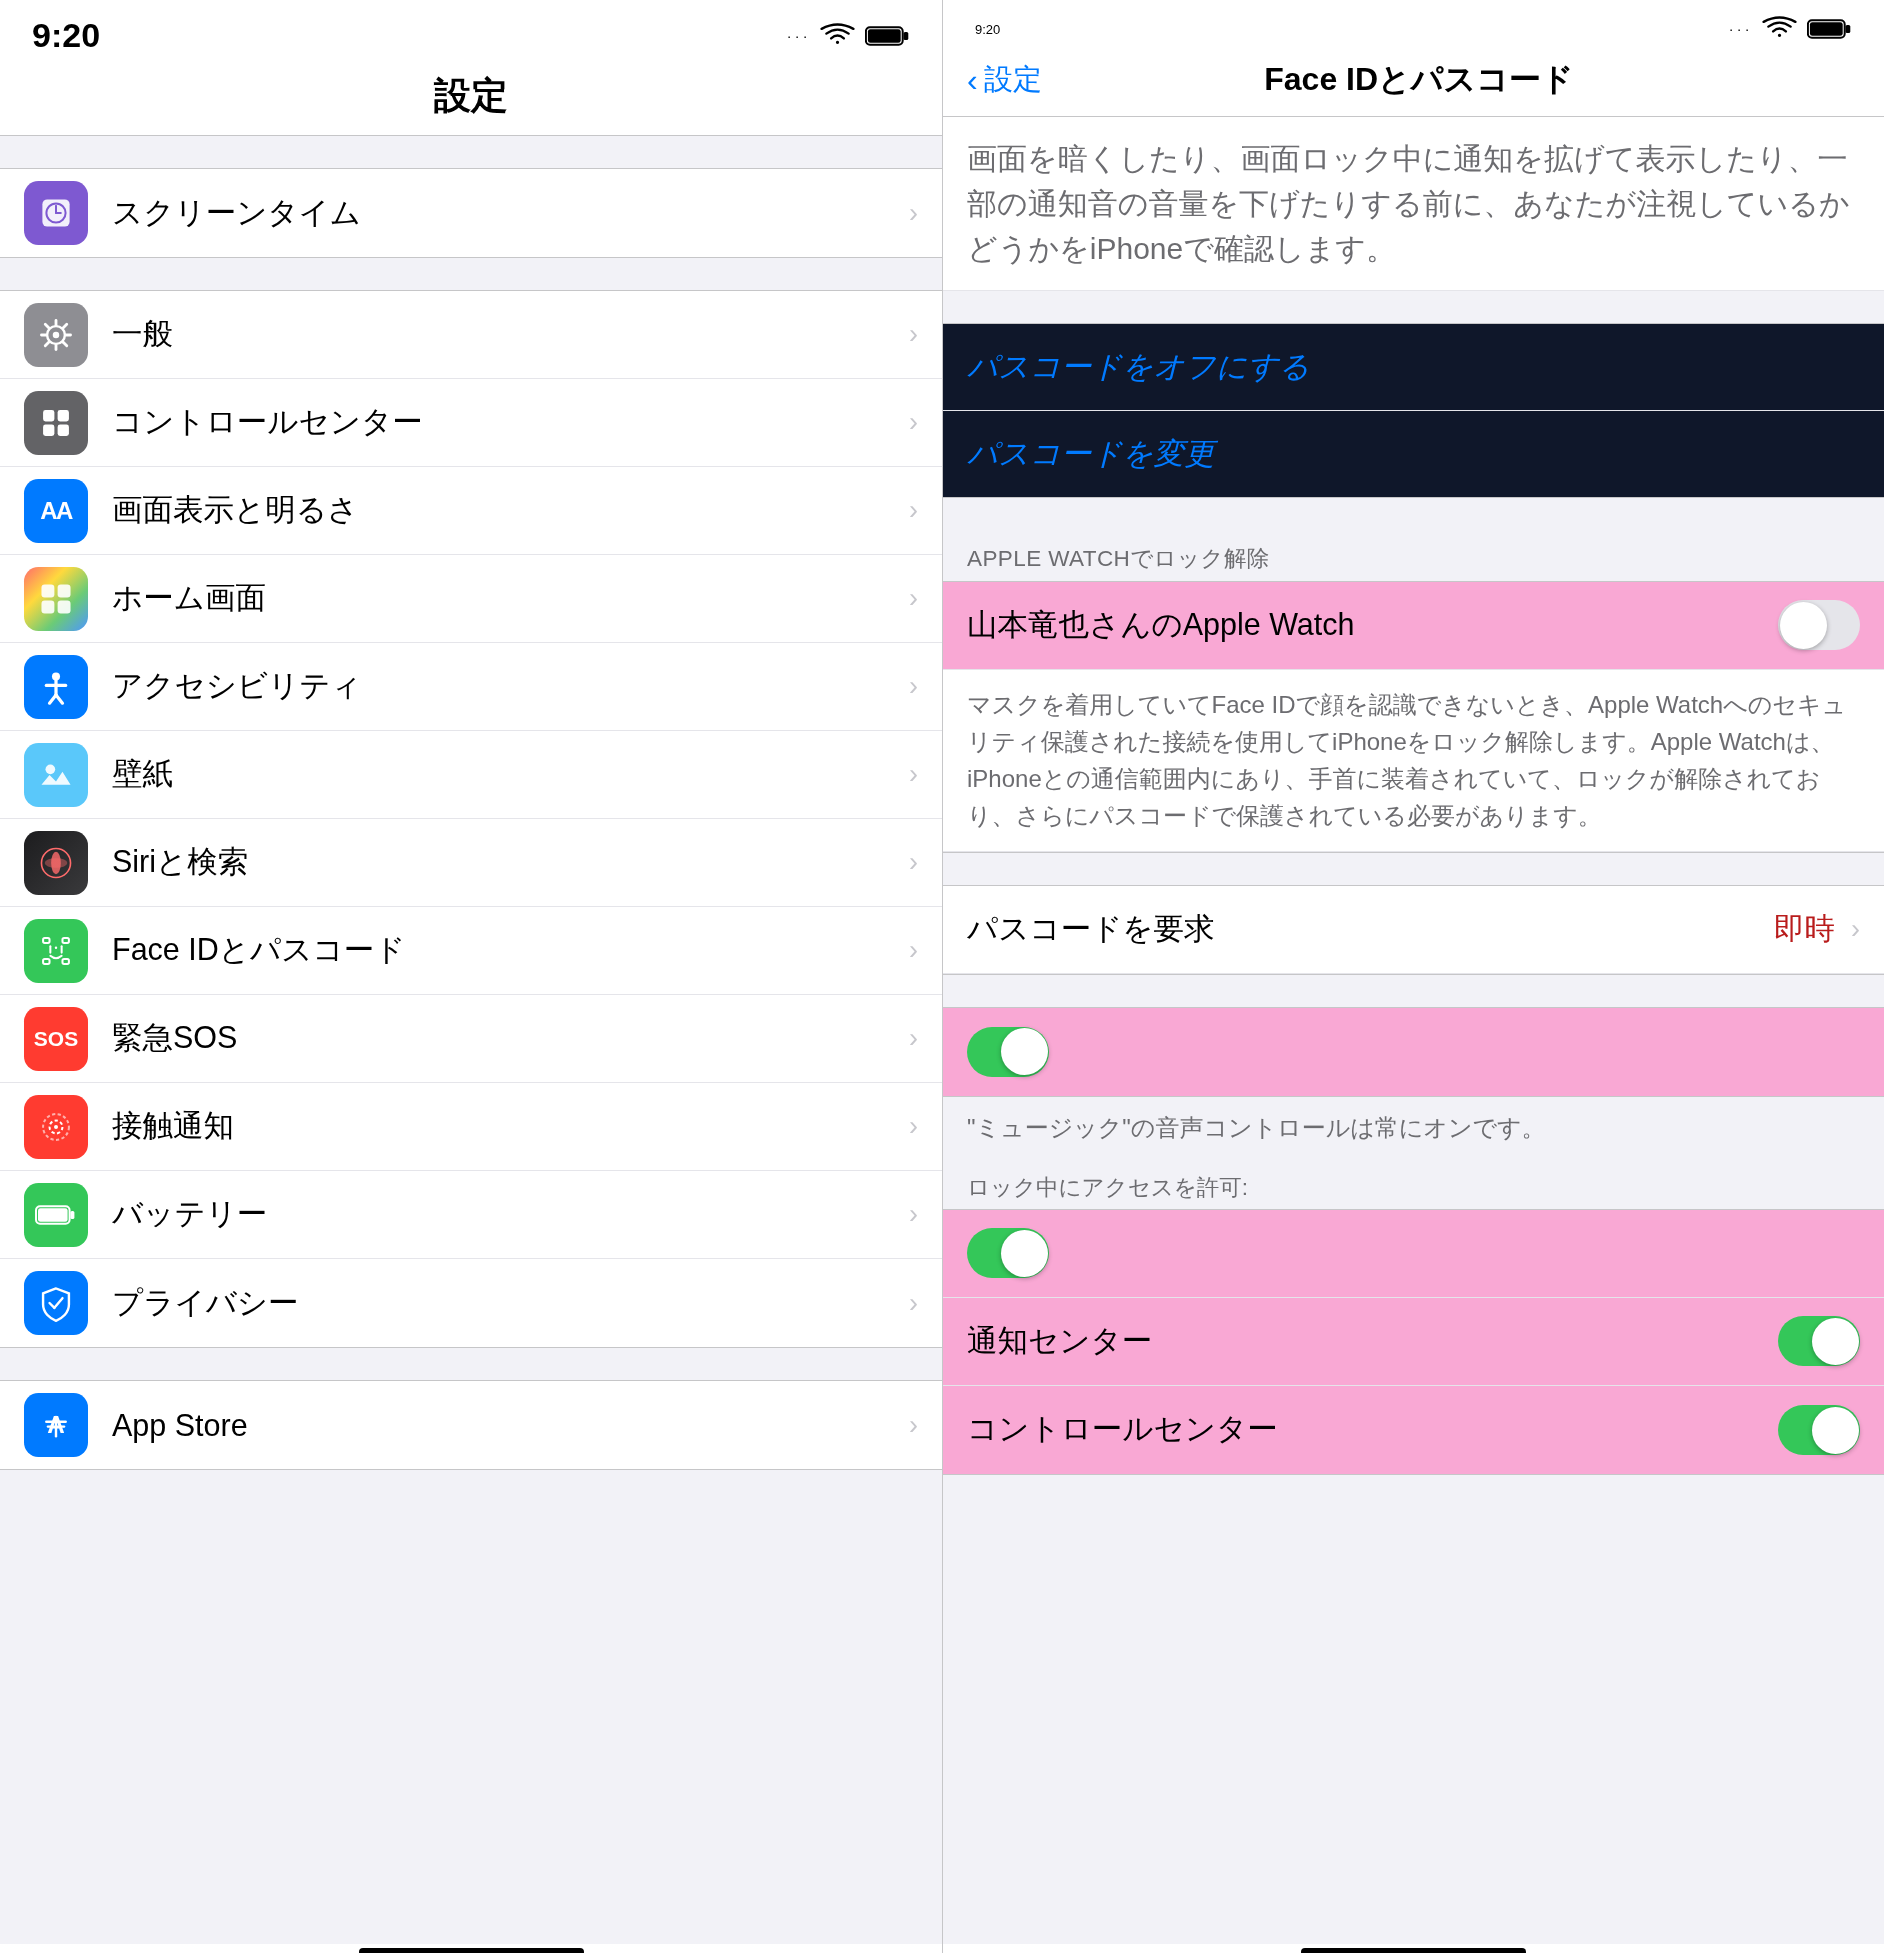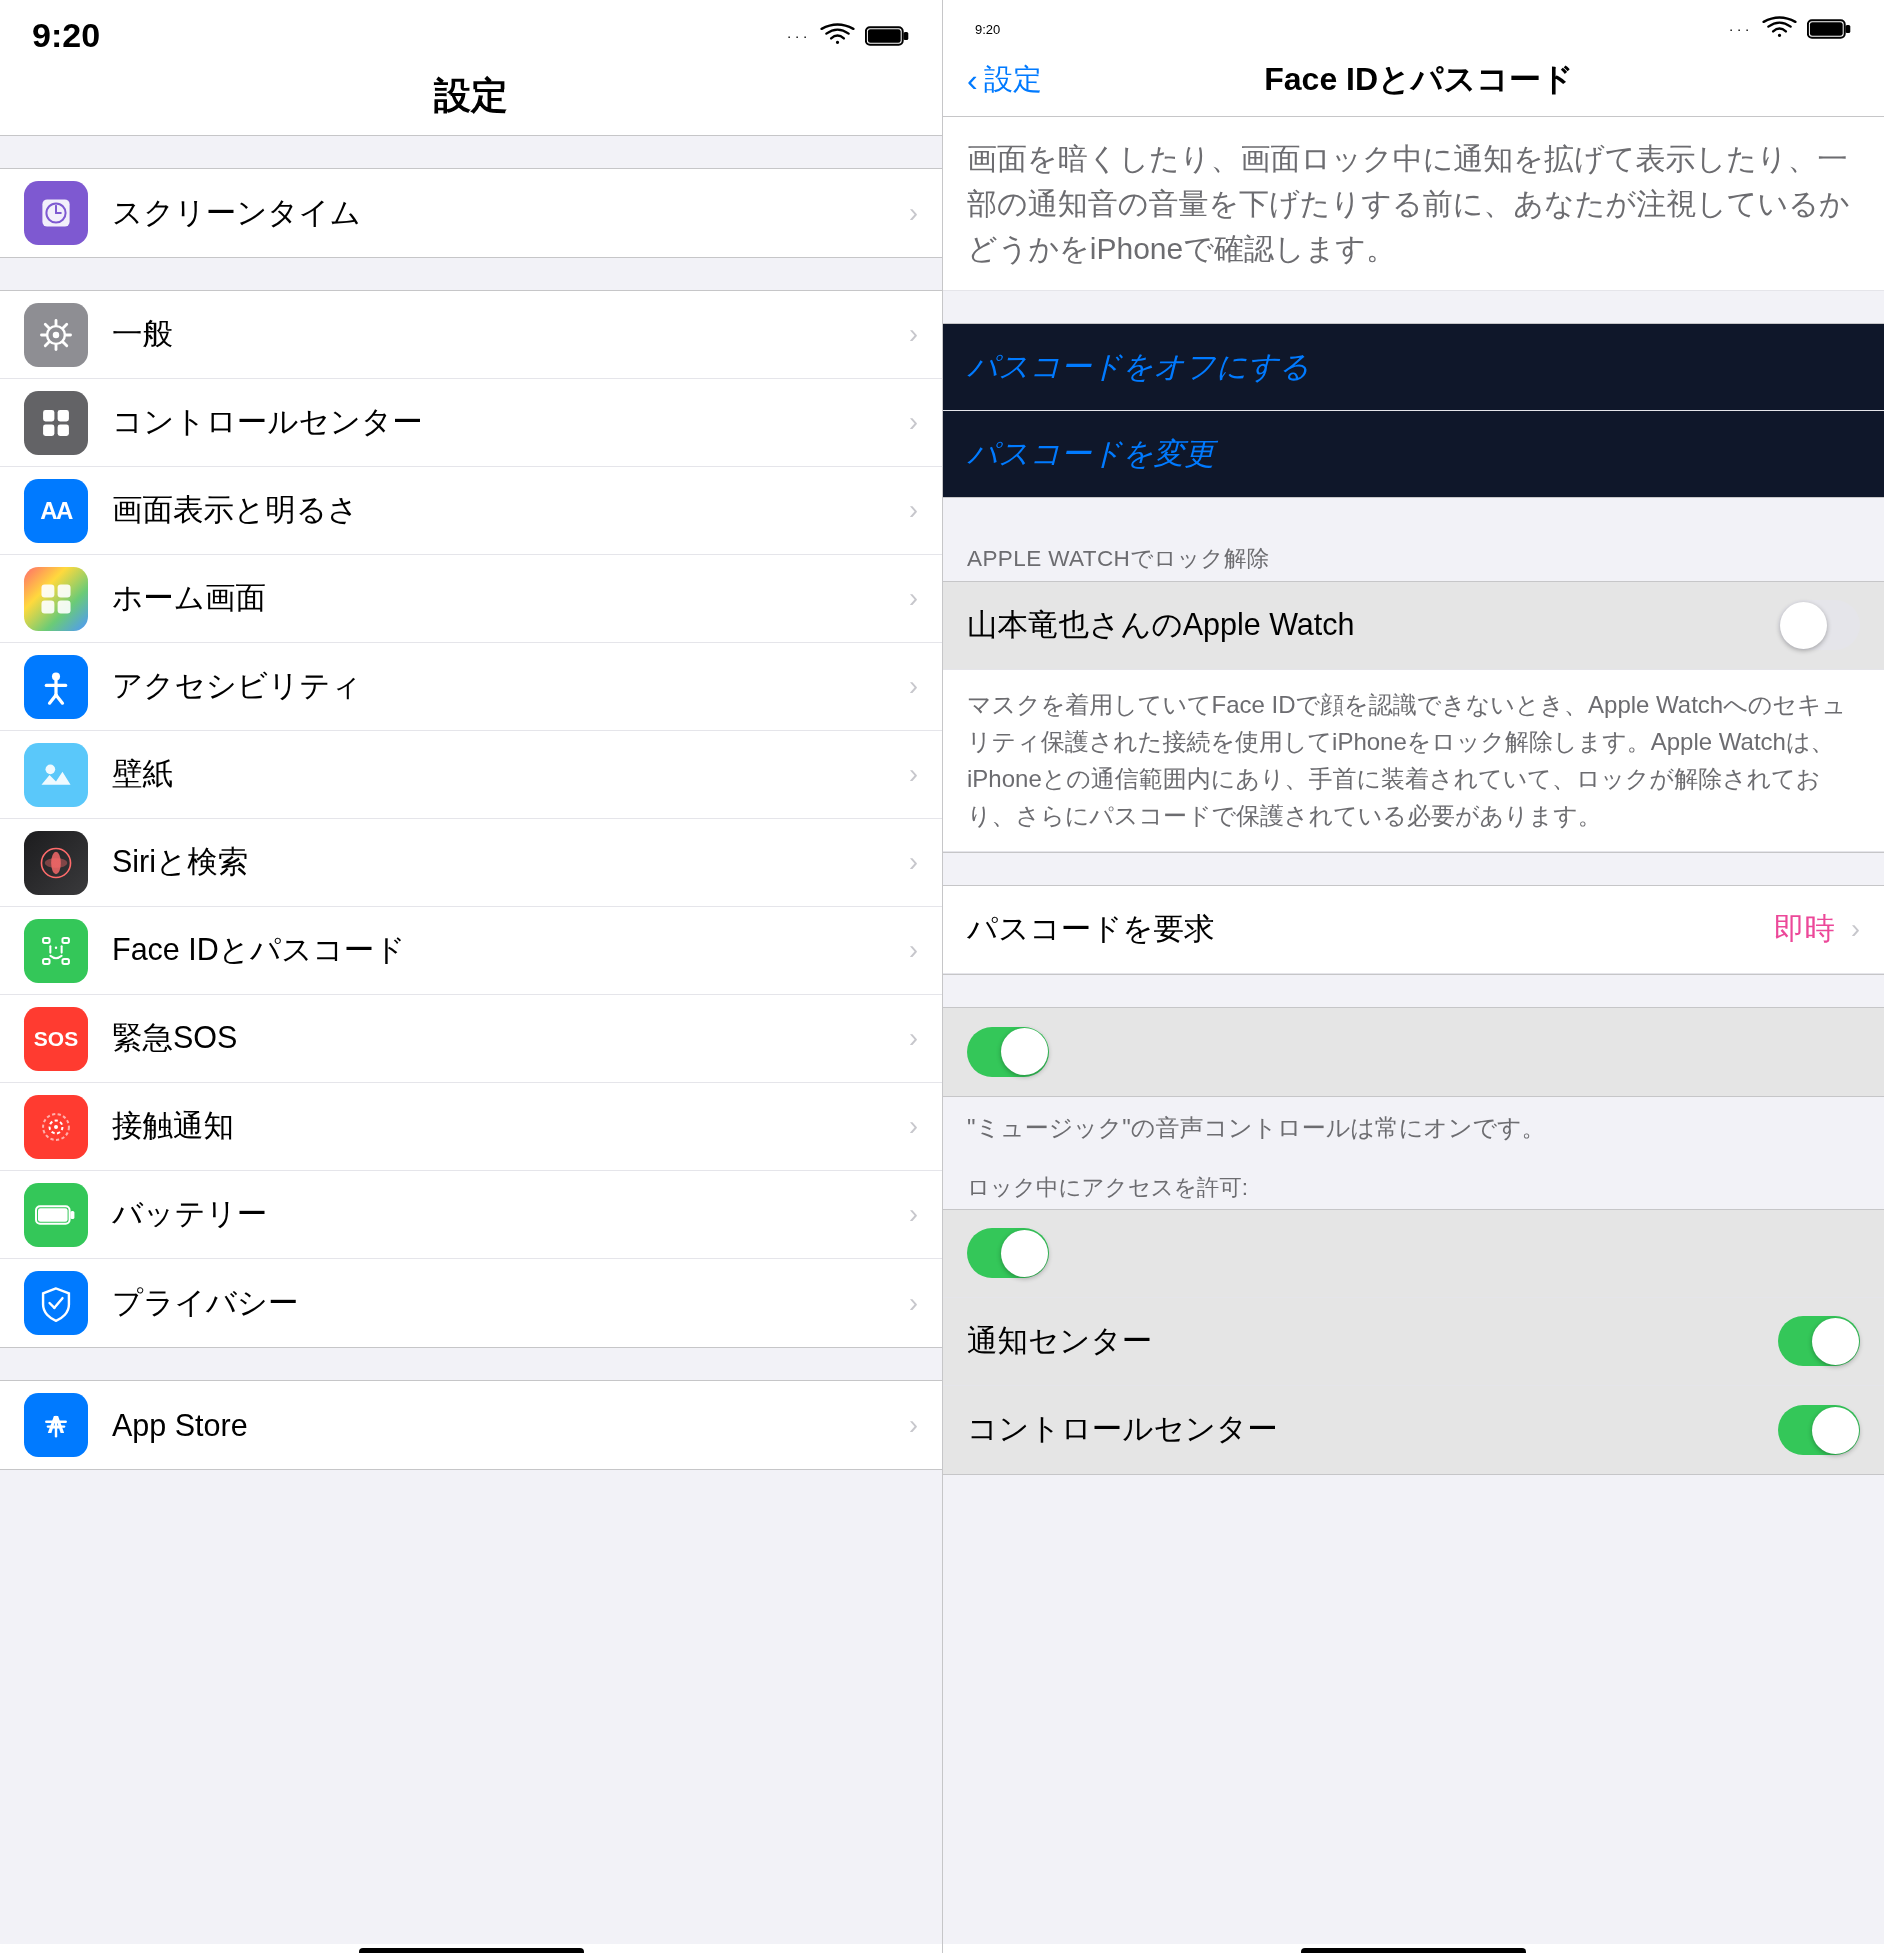--- a/index.html
+++ b/index.html
@@ -213,21 +213,21 @@
     .section-header-label {
       padding: 13px 24px 6.4px;
       font-size: 22.5px;
       color: #6c6c70;
       text-transform: uppercase;
       letter-spacing: 0.4px;
       background: #f2f2f7;
     }
 
     .toggle-row {
-      background: #e5e5e5;
+      background: #f9a8d4;
       display: flex;
       align-items: center;
       padding: 0 24px;
       height: 88px;
       border-bottom: 0.8px solid #e5e5ea;
     }
     .toggle-row:last-child { border-bottom: none; }
     .toggle-label {
       flex: 1;
       font-size: 30.5px;
@@ -270,21 +270,21 @@
       height: 88px;
       border-bottom: 0.8px solid #e5e5ea;
     }
     .passcode-row-label {
       flex: 1;
       font-size: 30.5px;
       color: #000;
     }
     .passcode-row-value {
       font-size: 30.5px;
-      color: #ec4899;
+      color: #b91c1c;
       margin-right: 8px;
     }
 
     .note-text {
       padding: 13px 24px;
       font-size: 24px;
       color: #6c6c70;
       line-height: 1.5;
       background: #f2f2f7;
     }

